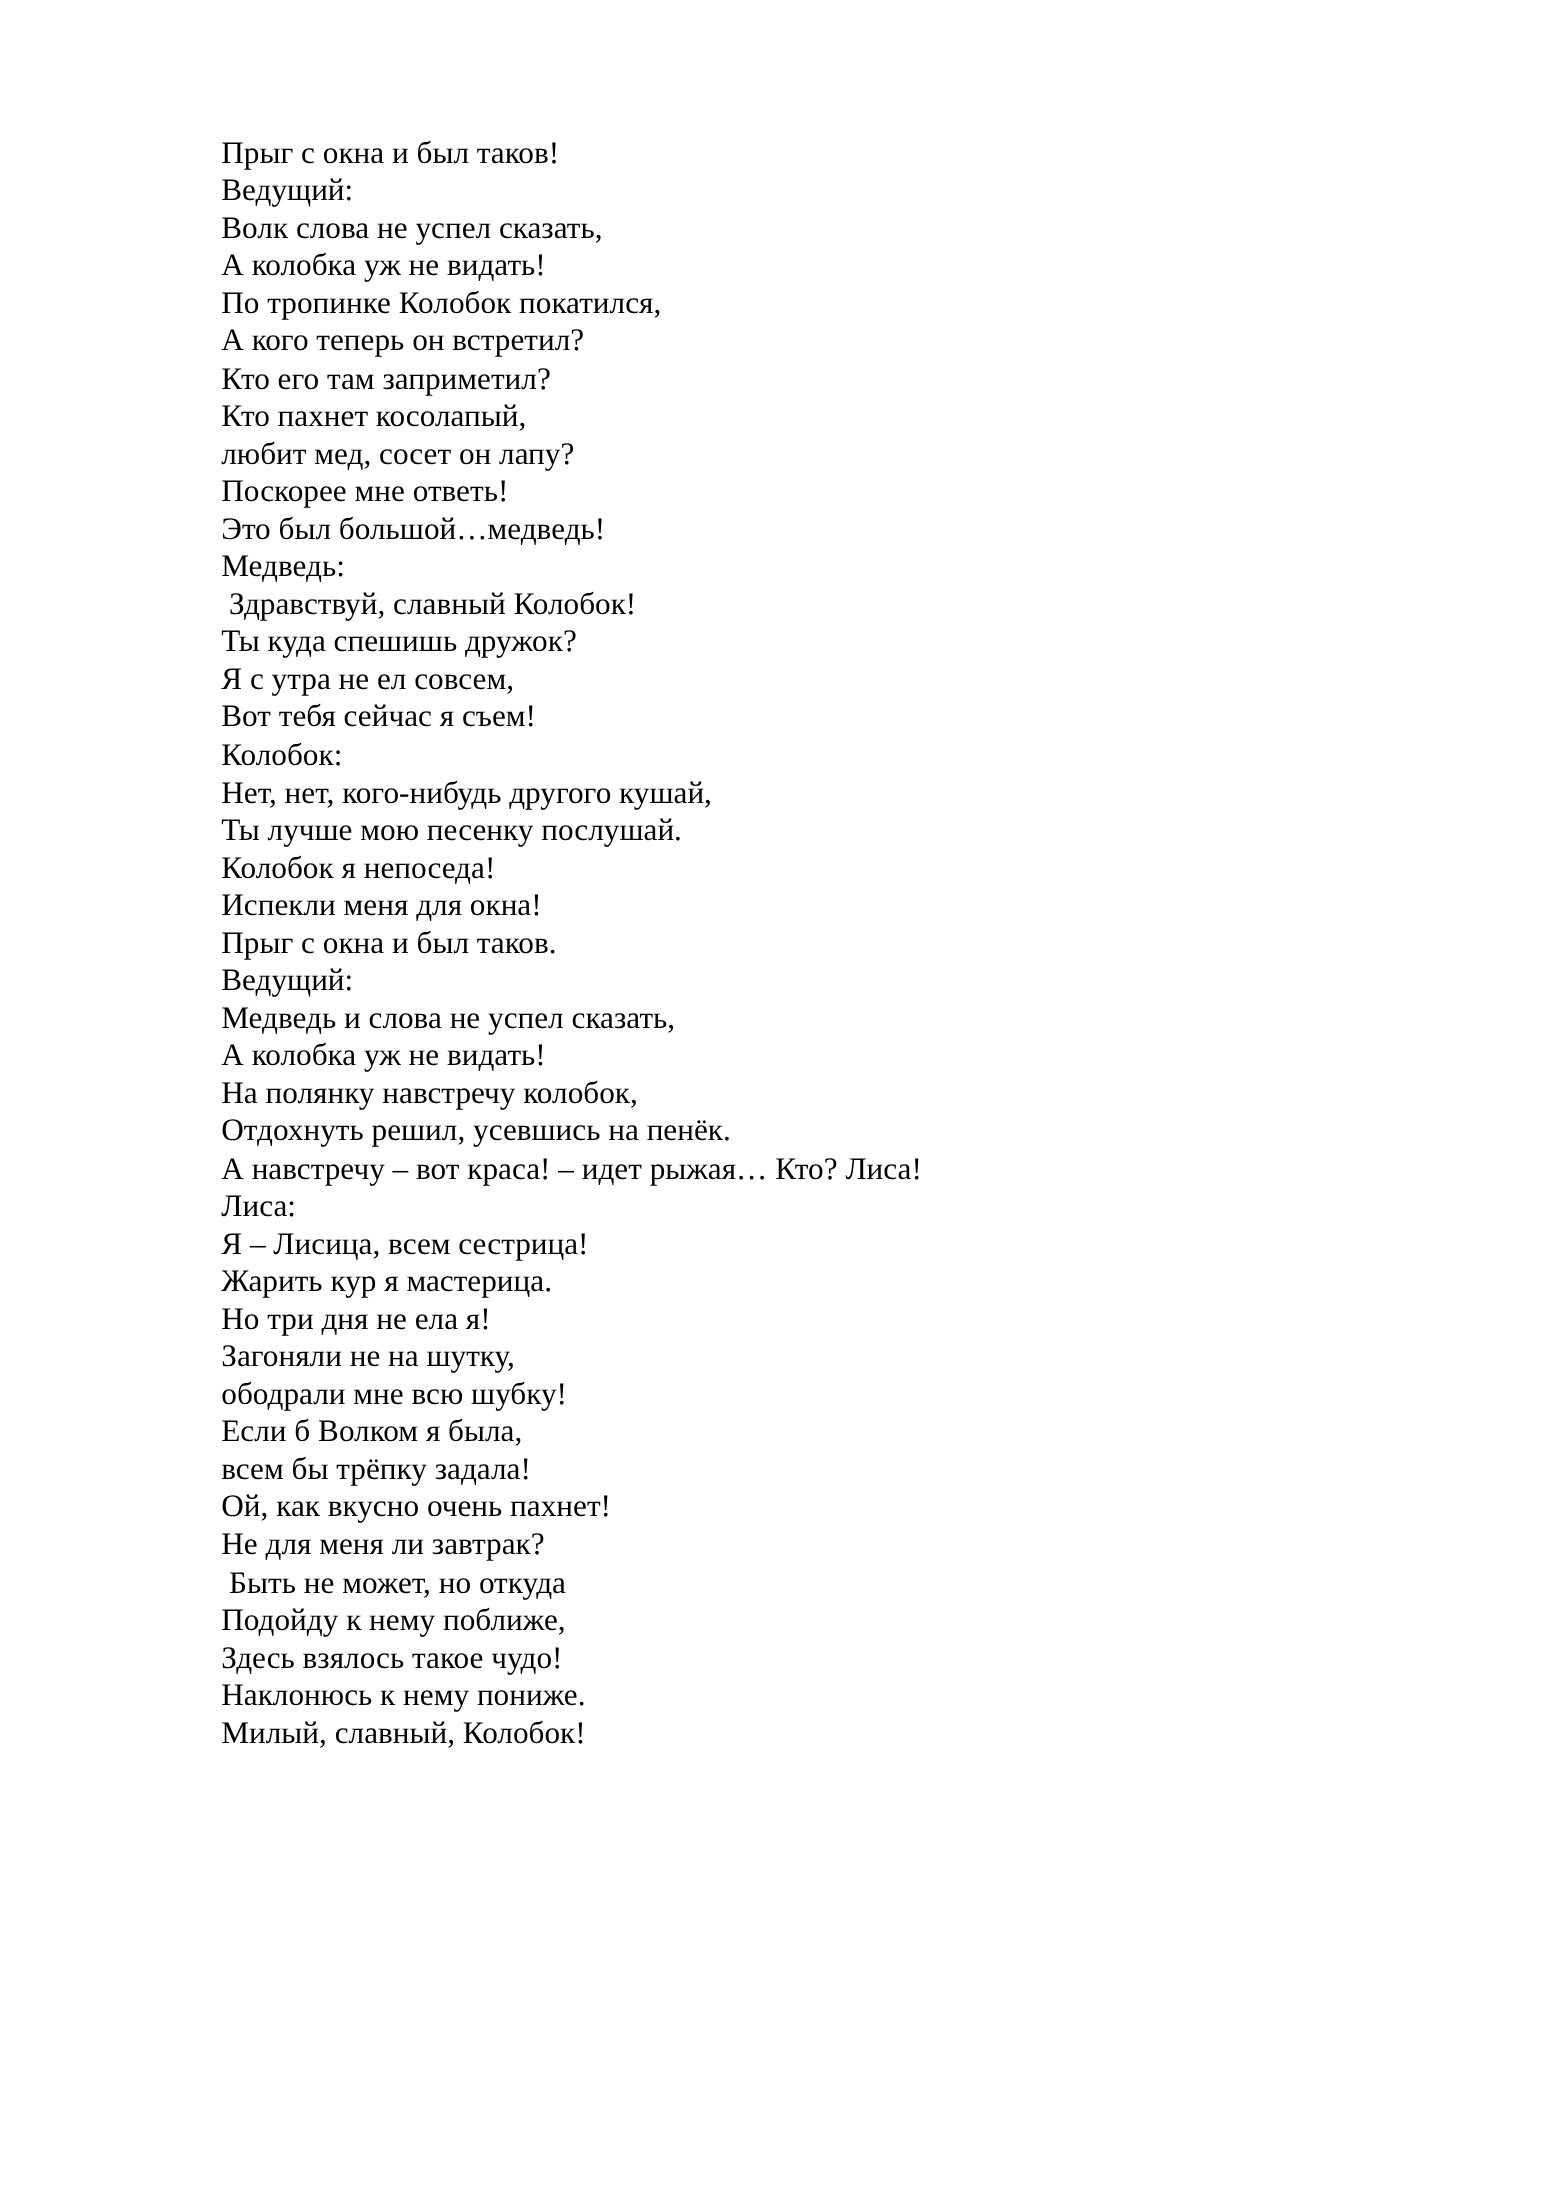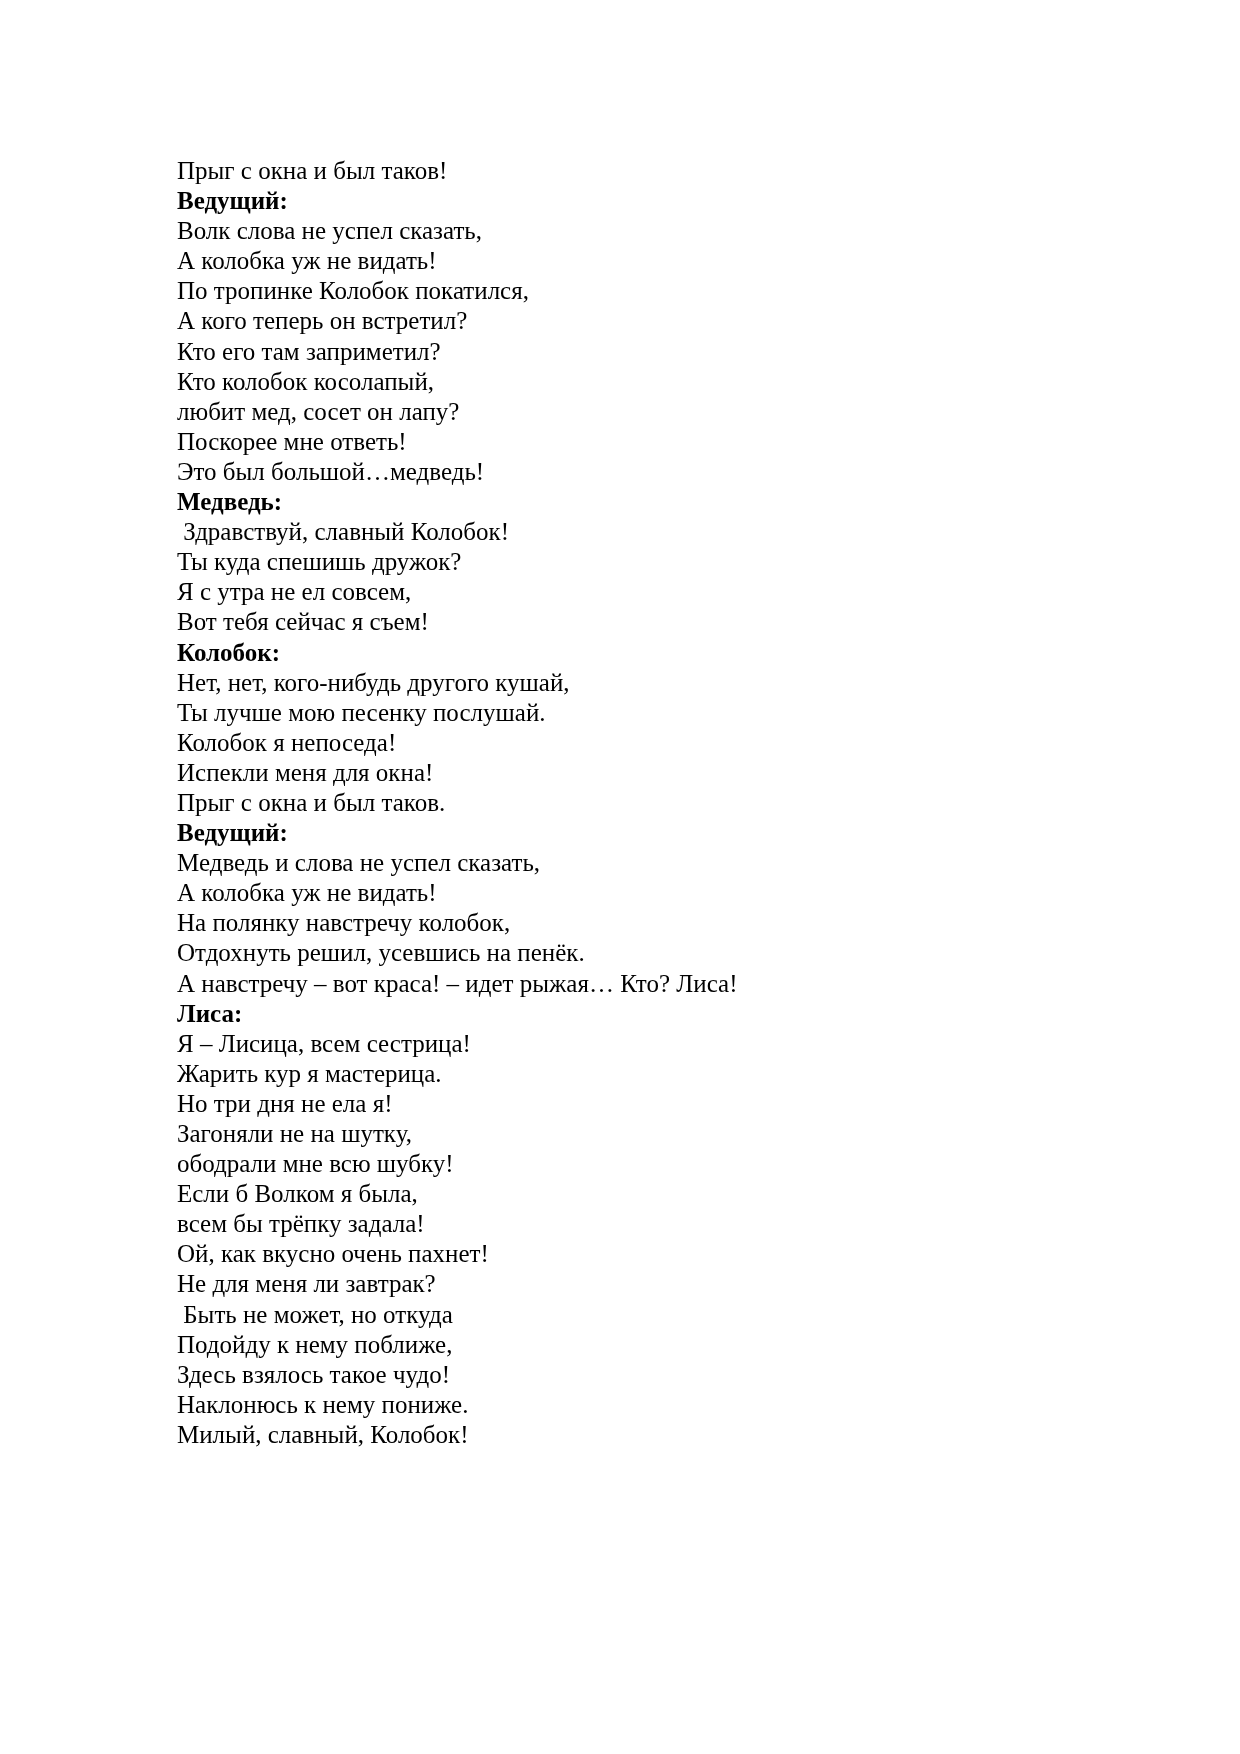--- a/index.html
+++ b/index.html
@@ -23,44 +23,43 @@
     }
     .text-block {
       position: absolute;
       left: 177px;
       top: 108px;
       width: 900px;
       font-family: "Liberation Serif", "DejaVu Serif", serif;
       font-size: 25px;
       line-height: 30.1px;
       color: #000000;
-      margin-top: 48px;
     }
     .line {
       display: block;
       height: 30.1px;
       white-space: pre;
     }
     .line.speaker {
-      font-weight: bold;
+      font-weight: normal;
     }
   </style>
 </head>
 <body>
 
 <div class="page">
   <div class="text-block" id="text-block">
     <span class="line">Прыг с окна и был таков!</span>
     <span class="line speaker">Ведущий:</span>
     <span class="line">Волк слова не успел сказать,</span>
     <span class="line">А колобка уж не видать!</span>
     <span class="line">По тропинке Колобок покатился,</span>
     <span class="line">А кого теперь он встретил?</span>
     <span class="line">Кто его там заприметил?</span>
-    <span class="line">Кто колобок косолапый,</span>
+    <span class="line">Кто пахнет косолапый,</span>
     <span class="line">любит мед, сосет он лапу?</span>
     <span class="line">Поскорее мне ответь!</span>
     <span class="line">Это был большой…медведь!</span>
     <span class="line speaker">Медведь:</span>
     <span class="line"> Здравствуй, славный Колобок!</span>
     <span class="line">Ты куда спешишь дружок?</span>
     <span class="line">Я с утра не ел совсем,</span>
     <span class="line">Вот тебя сейчас я съем!</span>
     <span class="line speaker">Колобок:</span>
     <span class="line">Нет, нет, кого-нибудь другого кушай,</span>

